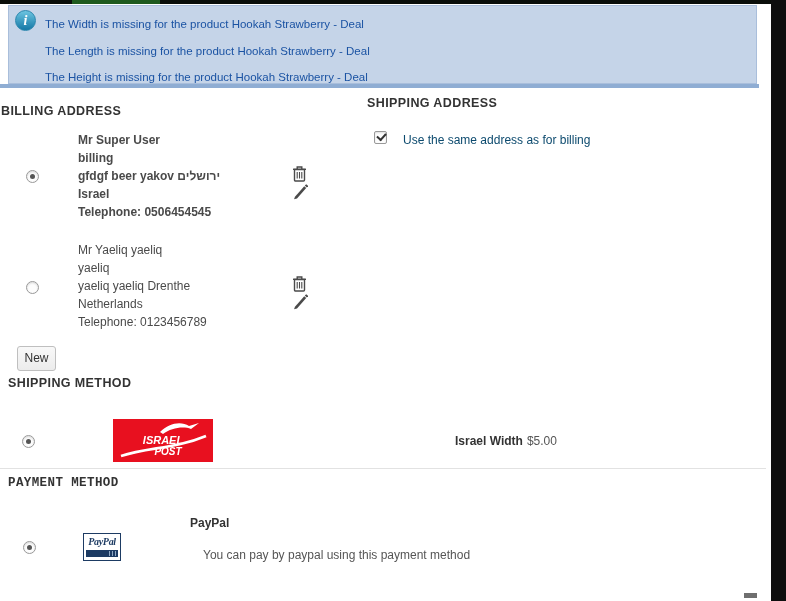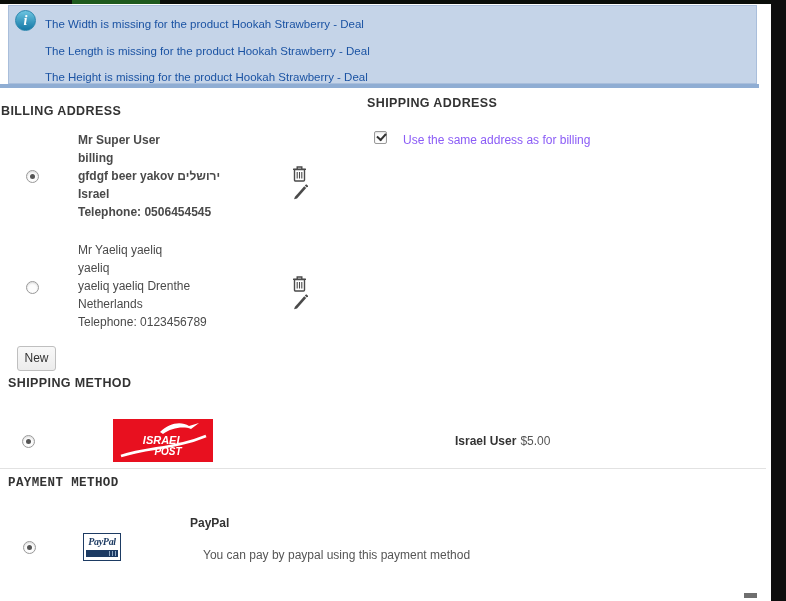--- a/index.html
+++ b/index.html
@@ -38,21 +38,21 @@
   
   .addr-lines { position:absolute; left:78px; font-size:12px; color:#4a4a4a; line-height:18px; white-space:nowrap; }
   .addr-icons { position:absolute; left:292px; width:34px; height:18px; }
   .icon-btn { display:inline-block; width:15px; height:17px; vertical-align:top; cursor:pointer; }
   .icon-btn svg { display:block; }
 
   .new-btn { position:absolute; left:17px; top:346px; width:39px; height:25px;
     background:linear-gradient(#f8f8f8,#ececec); border:1px solid #bfbfbf; border-radius:3px;
     font-size:12px; color:#333; text-align:center; line-height:23px; cursor:pointer; }
 
-  .chk-label { position:absolute; font-size:12px; color:#8b5cf6; white-space:nowrap; }
+  .chk-label { position:absolute; font-size:12px; color:#0c4a6e; white-space:nowrap; }
 
   
   .ipost-logo { position:absolute; left:113px; top:419px; width:100px; height:43px; cursor:pointer; }
   .ship-name { position:absolute; left:455px; top:434px; font-size:12px; white-space:nowrap; }
   .ship-name .nm { font-weight:bold; color:#333; }
   .ship-name .pr { color:#555; margin-left:4px; }
 
   .sep { position:absolute; left:0; top:468px; width:766px; height:1px; background:#e2e2e2; }
 
   
@@ -161,21 +161,21 @@
   <div class="ipost-logo">
     <svg width="100" height="43" viewBox="0 0 100 43">
       <rect x="0" y="0" width="100" height="43" fill="#e8101f"></rect>
       <path d="M8 37 C 35 28, 62 30, 93 17" fill="none" stroke="#fff" stroke-width="2.6"></path>
       <path d="M47 13 C 56 4, 68 2, 76 7 L 86 4 L 78 10 C 70 7, 58 9, 50 15 Z" fill="#fff"></path>
       <text x="50" y="25" text-anchor="middle" fill="#fff" font-size="11" font-style="italic" font-weight="bold" font-family="Liberation Sans, sans-serif">ISRAEL</text>
       <text x="55" y="36" text-anchor="middle" fill="#fff" font-size="10" font-style="italic" font-weight="bold" font-family="Liberation Sans, sans-serif">POST</text>
     </svg>
   </div>
   <div class="ship-name">
-    <span class="nm">Israel User</span><span class="pr">$5.00</span>
+    <span class="nm">Israel Width</span><span class="pr">$5.00</span>
   </div>
 
   <div class="sep"></div>
 
   <div class="section-title" style="left:8px; top:476px;font-family:Liberation Mono, monospace;">PAYMENT METHOD</div>
   <div class="radio selected" style="left:23px; top:541px;"></div>
   <div class="pp-logo">
     <div class="pp-word">PayPal</div>
     <div class="pp-bar"></div>
   </div>

